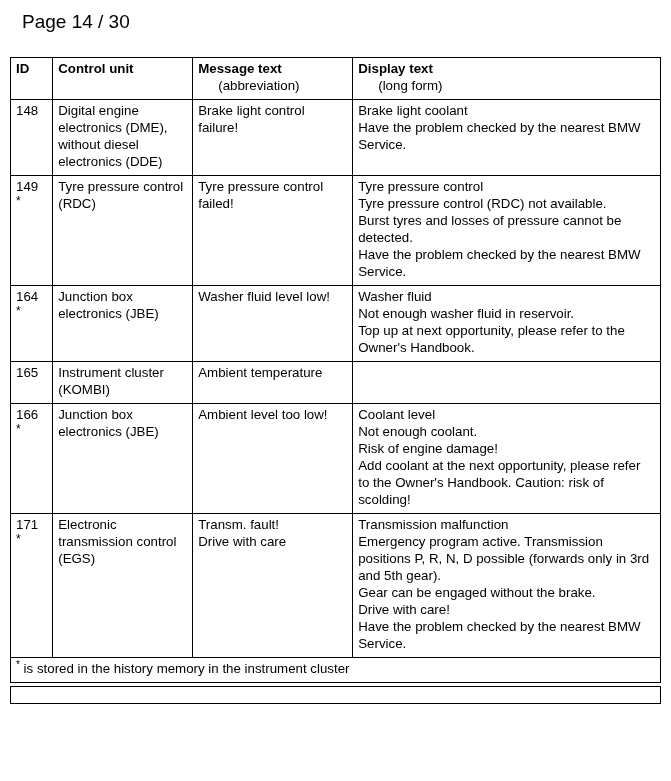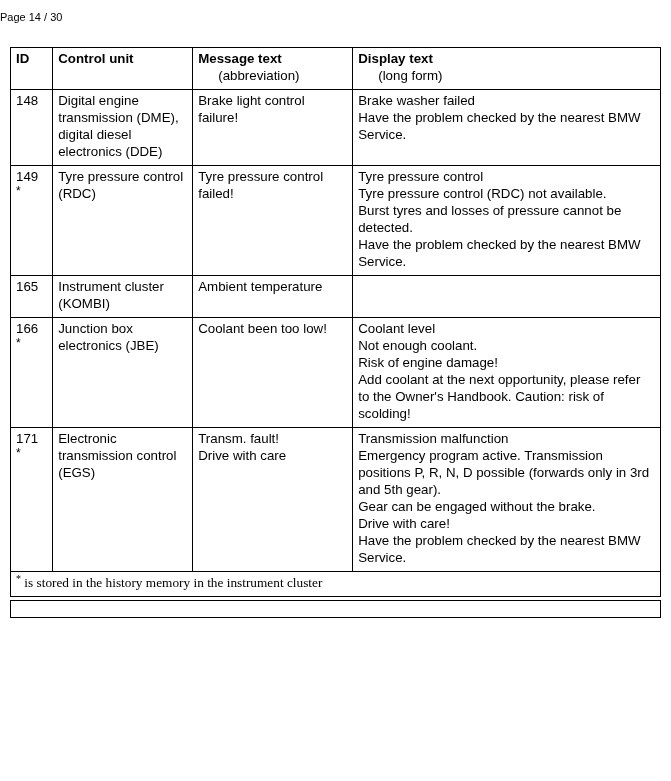--- a/index.html
+++ b/index.html
@@ -6,22 +6,22 @@
   html, body {
     width: 671px;
     height: 781px;
     background: #ffffff;
     color: #000000;
     font-family: "Liberation Sans", sans-serif;
     font-size: 13.3px;
     overflow: hidden;
   }
   .page-header {
-    margin: 11px 0 0 0;
-    font-size: 11px;
+    margin: 11px 0 0 22px;
+    font-size: 19px;
     color: #000;
   }
   table.msg-table {
     border-collapse: collapse;
     width: 651px;
     margin: 24px 0 0 10px;
     table-layout: fixed;
   }
   .msg-table th, .msg-table td {
     border: 1px solid #000;
@@ -37,21 +37,20 @@
   .col-disp { width: 277px; }
   .th-title { font-weight: bold; }
   .th-sub   { font-weight: normal; margin-left: 20px; }
   .pre { white-space: pre-line; margin-left: 11px; }
   .row-star {
     font-size: 12px;
     line-height: 13px;
   }
   .footnote-cell {
     padding: 2px 5px 3px 5px;
-    font-family: Liberation Serif, serif;
   }
   .footnote-cell sup {
     font-size: 10px;
     line-height: 0;
   }
   .next-row-sliver {
     width: 651px;
     margin: 3px 0 0 10px;
     height: 18px;
     border: 1px solid #000;
@@ -81,53 +80,64 @@
         <div class="th-sub">(long form)</div>
       </th>
     </tr>
   </thead>
   <tbody>
     <tr>
       <td class="col-id">
         <div>148</div>
         <div class="row-star"></div>
       </td>
-      <td class="col-unit">Digital engine transmission (DME), digital diesel electronics (DDE)</td>
+      <td class="col-unit">Digital engine electronics (DME), without diesel electronics (DDE)</td>
       <td class="col-msg pre">Brake light control failure!</td>
-      <td class="col-disp pre">Brake washer failed
+      <td class="col-disp pre">Brake light coolant
 Have the problem checked by the nearest BMW Service.</td>
     </tr>
     <tr>
       <td class="col-id">
         <div>149</div>
         <div class="row-star">*</div>
       </td>
       <td class="col-unit">Tyre pressure control (RDC)</td>
       <td class="col-msg pre">Tyre pressure control failed!</td>
       <td class="col-disp pre">Tyre pressure control
 Tyre pressure control (RDC) not available.
 Burst tyres and losses of pressure cannot be detected.
 Have the problem checked by the nearest BMW Service.</td>
     </tr>
     <tr>
       <td class="col-id">
+        <div>164</div>
+        <div class="row-star">*</div>
+      </td>
+      <td class="col-unit">Junction box electronics (JBE)</td>
+      <td class="col-msg pre">Washer fluid level low!</td>
+      <td class="col-disp pre">Washer fluid
+Not enough washer fluid in reservoir.
+Top up at next opportunity, please refer to the Owner's Handbook.</td>
+    </tr>
+    <tr>
+      <td class="col-id">
         <div>165</div>
         <div class="row-star"></div>
       </td>
       <td class="col-unit">Instrument cluster (KOMBI)</td>
       <td class="col-msg pre">Ambient temperature</td>
       <td class="col-disp pre"></td>
     </tr>
     <tr>
       <td class="col-id">
         <div>166</div>
         <div class="row-star">*</div>
       </td>
       <td class="col-unit">Junction box electronics (JBE)</td>
-      <td class="col-msg pre">Coolant been too low!</td>
+      <td class="col-msg pre">Ambient level too low!</td>
       <td class="col-disp pre">Coolant level
 Not enough coolant.
 Risk of engine damage!
 Add coolant at the next opportunity, please refer to the Owner's Handbook. Caution: risk of scolding!</td>
     </tr>
     <tr>
       <td class="col-id">
         <div>171</div>
         <div class="row-star">*</div>
       </td>

